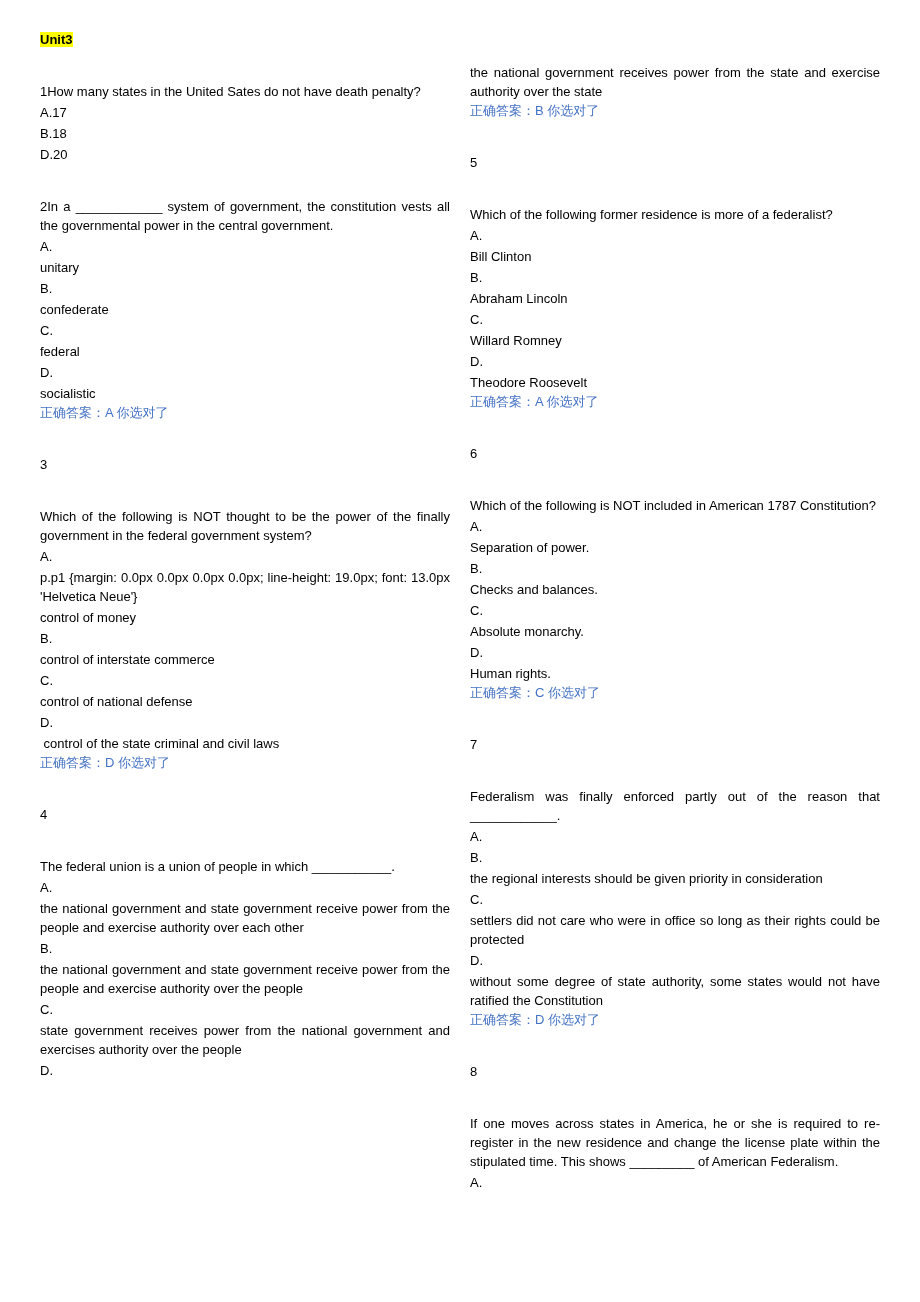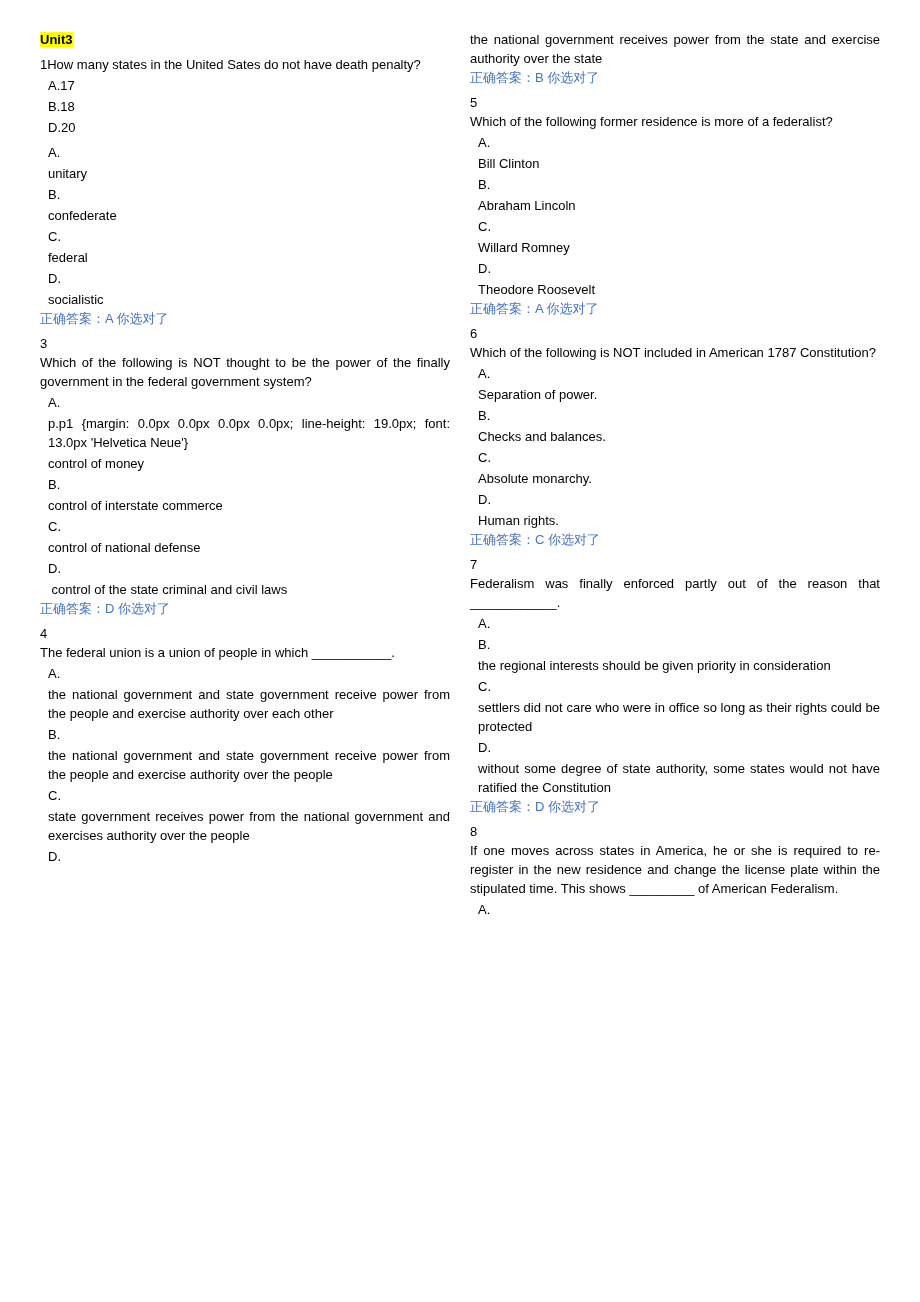--- a/index.html
+++ b/index.html
@@ -34,28 +34,28 @@
     }
     .question-block {
       margin-bottom: 6px;
     }
     .answer-correct {
       color: #4472C4;
       font-size: 13px;
     }
     .option {
       margin-top: 2px;
-      margin-left: 8px;
     }
     p {
       margin: 0;
       line-height: 19px;
     }
     .q-text {
       text-align: justify;
+      margin-top: 33px;
     }
   </style>
 </head>
 <body>
 
 <div class="page">
   <div class="columns">
 
     <div class="col">
 
@@ -64,20 +64,21 @@
       </div>
 
       <div class="question-block">
         <p class="q-text">1How many states in the United Sates do not have death penalty?</p>
         <p class="option">A.17</p>
         <p class="option">B.18</p>
         <p class="option">D.20</p>
       </div>
 
       <div class="question-block">
+        <p class="q-text">2In  a  ____________  system  of  government,  the constitution vests all the governmental power in the central government.</p>
         <p class="option">A.</p>
         <p class="option">unitary</p>
         <p class="option">B.</p>
         <p class="option">confederate</p>
         <p class="option">C.</p>
         <p class="option">federal</p>
         <p class="option">D.</p>
         <p class="option">socialistic</p>
         <p class="answer-correct">正确答案：A 你选对了</p>
       </div>

